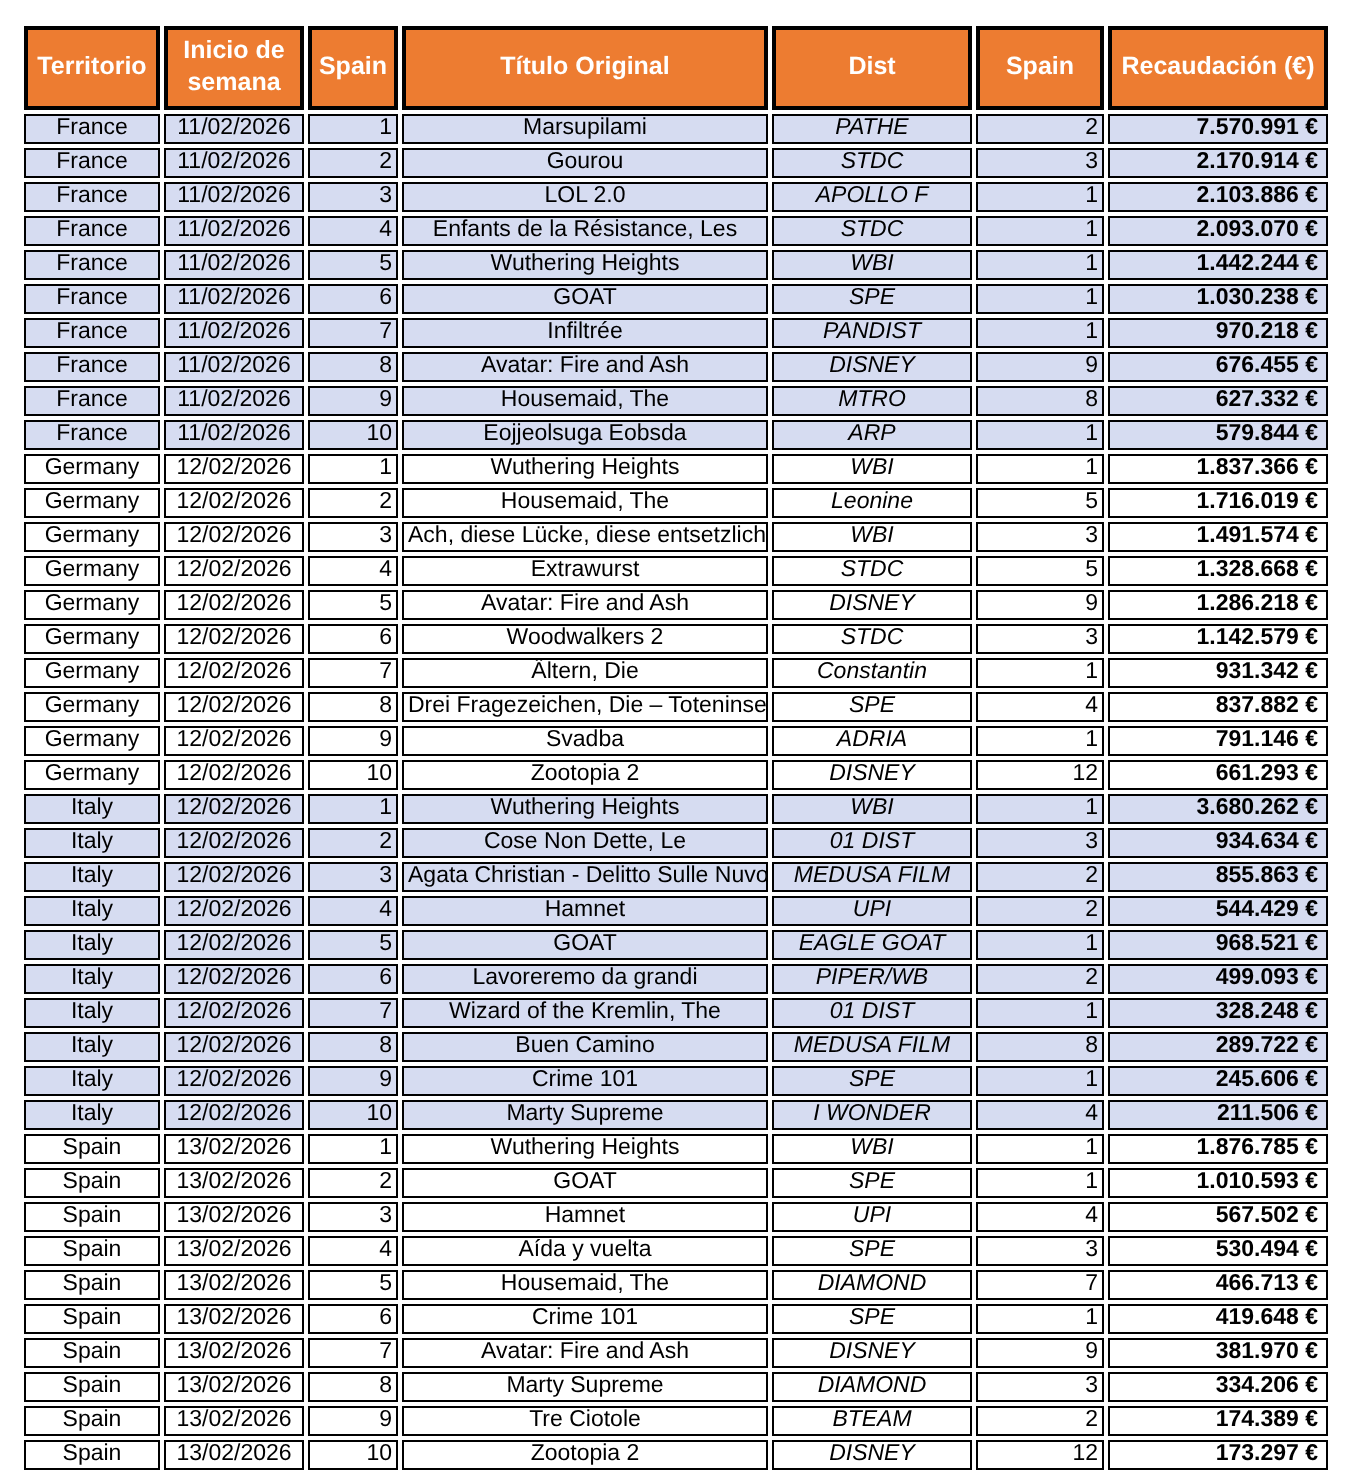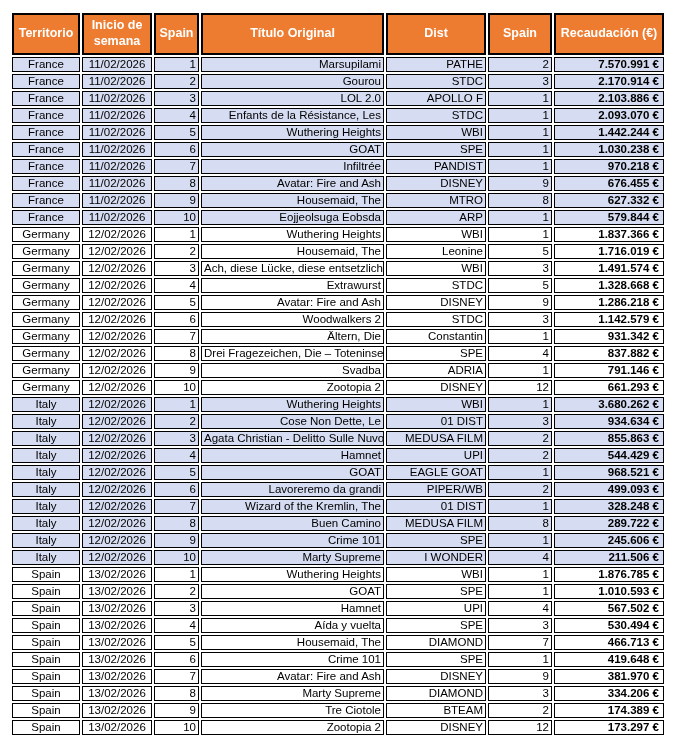--- a/index.html
+++ b/index.html
@@ -46,22 +46,22 @@
     line-height: 13px;
     padding: 0 2px;
     white-space: nowrap;
     overflow: hidden;
     vertical-align: middle;
   }
   tr.shaded td { background: var(--row_shaded); }
   td:nth-child(1) { text-align: center; }
   td:nth-child(2) { text-align: center; }
   td:nth-child(3) { text-align: right; padding-right: 2px; }
-  td:nth-child(4) { text-align: right; margin-top: 35px; }
-  td:nth-child(5) { text-align: right; }
+  td:nth-child(4) { text-align: center; margin-top: 35px; }
+  td:nth-child(5) { text-align: center; font-style: italic; }
   td:nth-child(6) { text-align: right; padding-right: 2px; }
   td:nth-child(7) { text-align: right; padding-right: 4px; font-weight: bold; }
 </style>
 </head>
 <body>
 
 <table class="grid">
   <colgroup>
     <col style="width:68px">
     <col style="width:70px">

